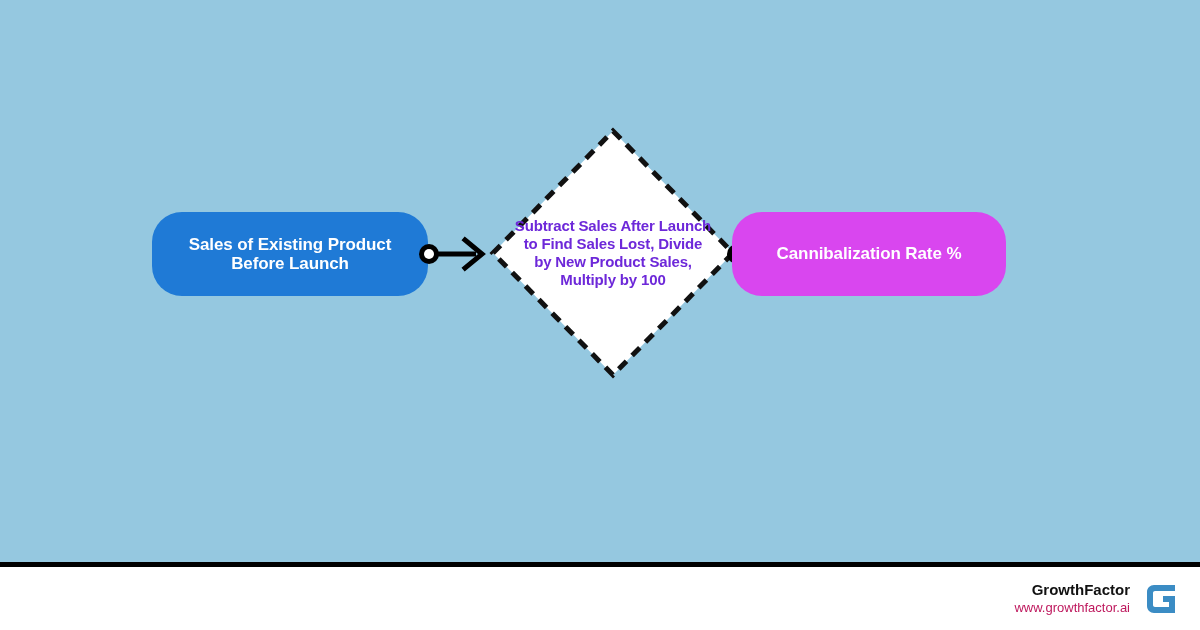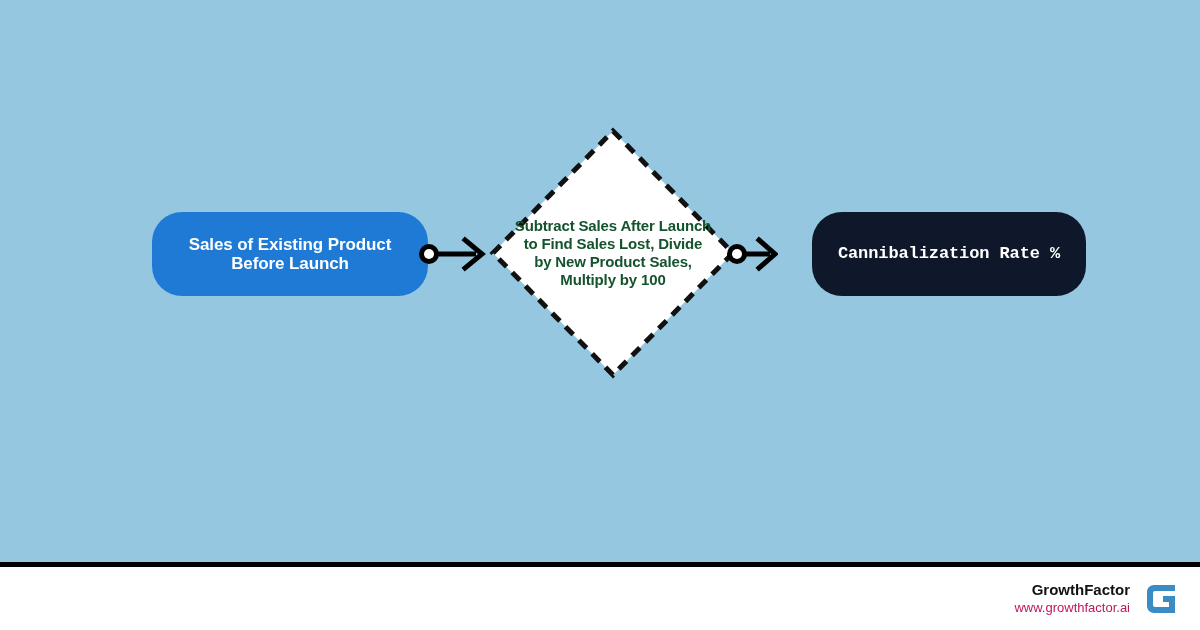--- a/index.html
+++ b/index.html
@@ -73,41 +73,40 @@
     top: 0;
     display: block;
   }
   .node-decision-label {
     position: absolute;
     left: 26px;
     top: 50%;
     transform: translateY(-50%);
     width: 198px;
     text-align: center;
-    color: #14532d;
+    color: #6d28d9;
     font-size: 15px;
     font-weight: bold;
     line-height: 1.19;
     letter-spacing: -0.15px;
   }
   
   .node-end {
     position: absolute;
-    left: 812px;
+    left: 732px;
     top: 212px;
     width: 274px;
     height: 84px;
-    background: #0f172a;
+    background: #d946ef;
     border-radius: 30px;
     display: flex;
     align-items: center;
     justify-content: center;
     box-sizing: border-box;
     padding: 0 14px;
-    font-family: Liberation Mono, monospace;
   }
   .node-end-label {
     color: #ffffff;
     font-size: 17px;
     font-weight: bold;
     line-height: 1.12;
     text-align: center;
     letter-spacing: -0.1px;
   }
   

